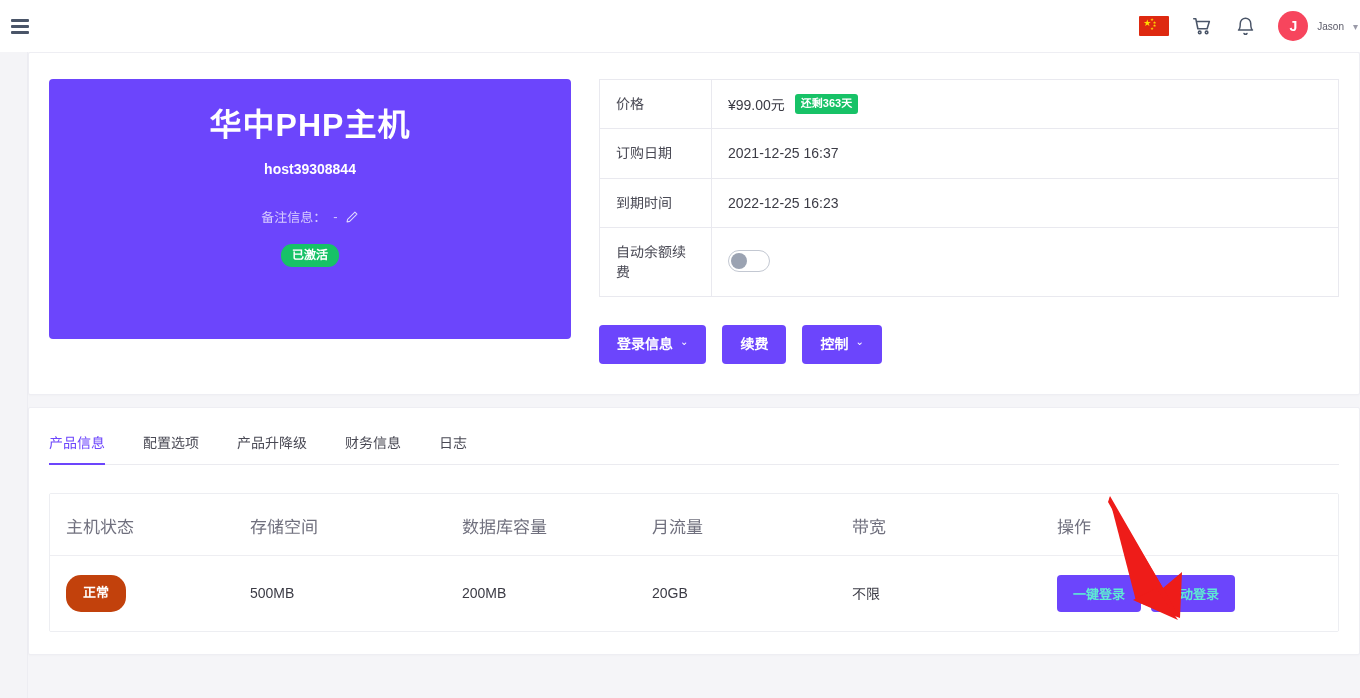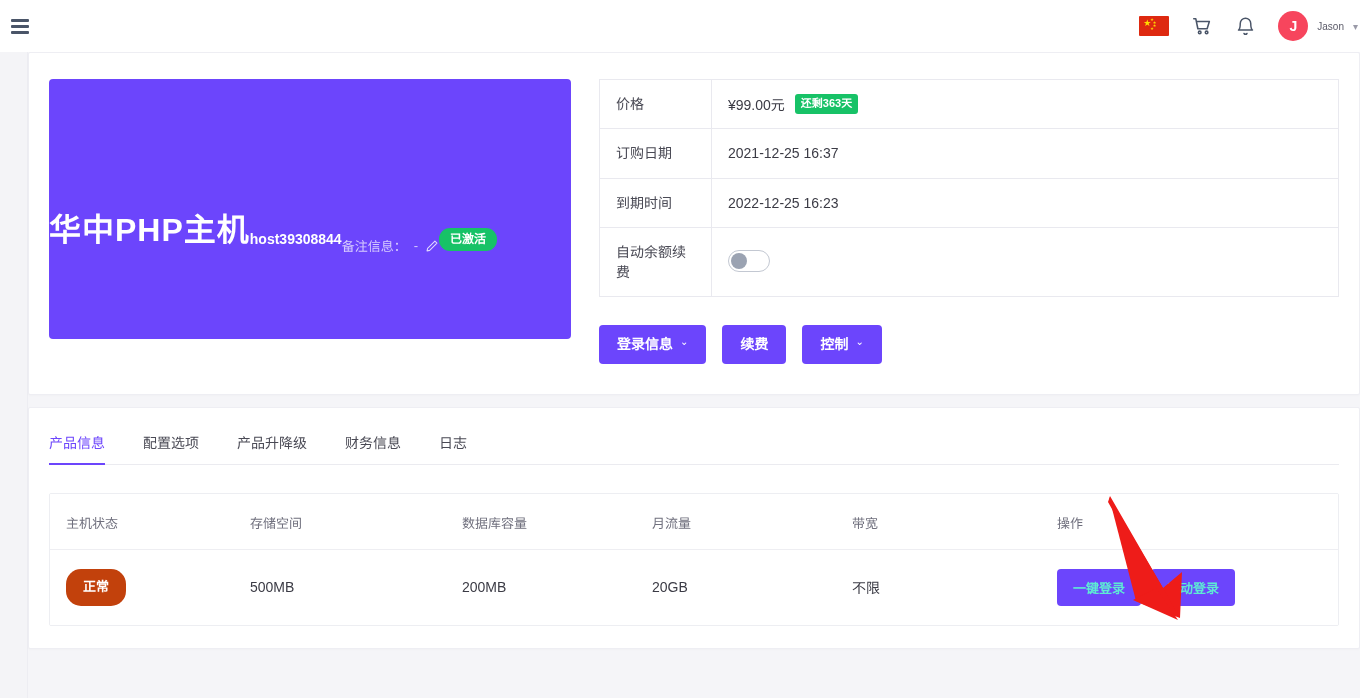--- a/index.html
+++ b/index.html
@@ -78,23 +78,23 @@
     box-shadow: 0 1px 2px rgba(0,0,0,0.02);
   }
   .card-top { margin: 0; padding: 26px 20px 30px 20px; }
   .card-top-inner { display: flex; align-items: flex-start; gap: 28px; }
 
   
   .hero {
     width: 522px; height: 260px;
     background: #6c45fc;
     border-radius: 4px;
-    display: flex; 
+    display: flex; flex-direction: column;
     align-items: center;
-    padding-top: 43px;
+    padding-top: 27px;
     flex-shrink: 0;
   }
   .hero-title {
     color: #ffffff; font-size: 32px; font-weight: 700;
     letter-spacing: 1px; line-height: 1.2;
   }
   .hero-sub { color: #ffffff; font-size: 14px; font-weight: 700; margin-top: 17px; }
   .hero-note {
     margin-top: 30px; display: flex; align-items: center; gap: 7px;
     color: #d6cbfe; font-size: 13px;
@@ -187,21 +187,21 @@
   }
 
   .data-table-wrap {
     margin-top: 28px;
     border: 1px solid #edeef2;
     border-radius: 2px;
     overflow: hidden;
   }
   .data-table { width: 100%; border-collapse: collapse; table-layout: fixed; }
   .data-table thead th {
-    text-align: left; font-size: 13px; font-weight: 400;
+    text-align: left; font-size: 17px; font-weight: 400;
     color: #70707e; padding: 19px 0 17px 0;
     border-bottom: 1px solid #eeeef2;
     background: #ffffff;
   }
   .data-table tbody td {
     font-size: 14px; color: #3b3b45;
     padding: 19px 0 19px 0;
     background: #ffffff;
     vertical-align: middle;
   }

